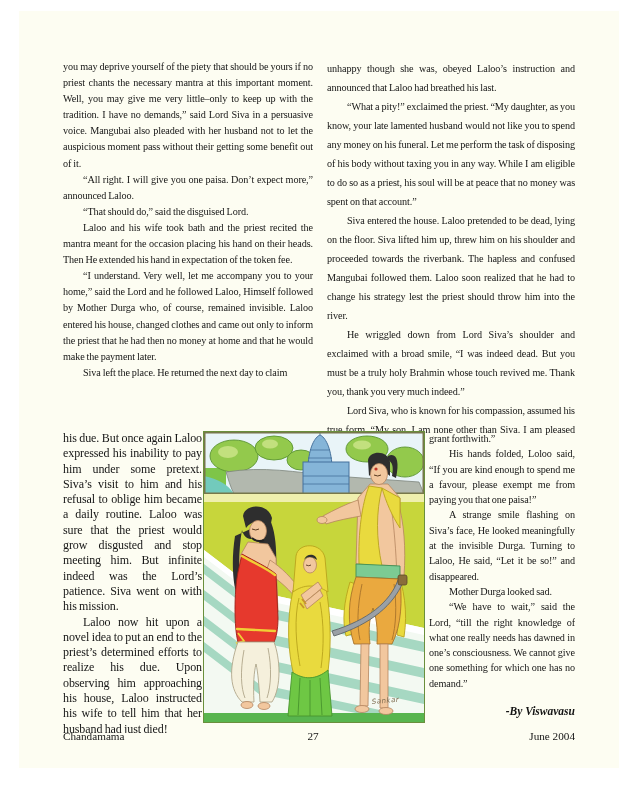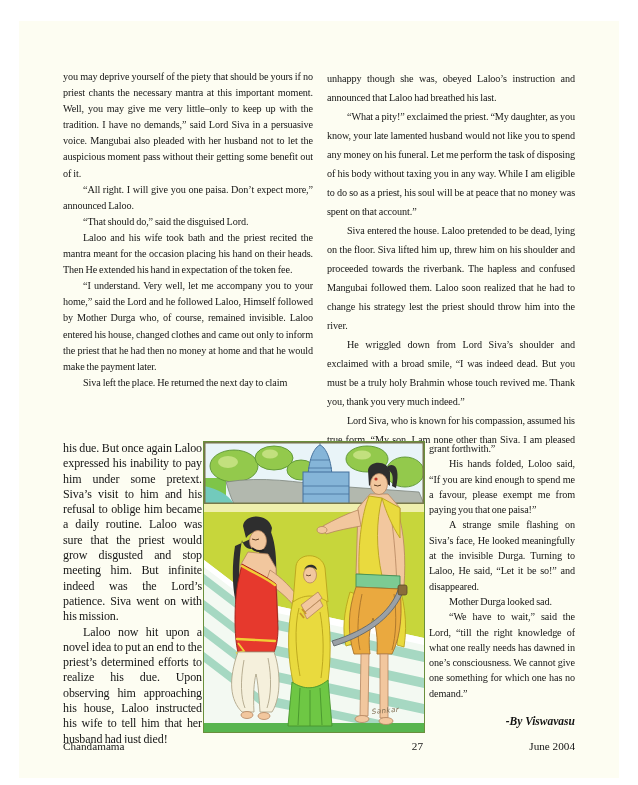--- a/index.html
+++ b/index.html
@@ -3,39 +3,39 @@
 <meta charset="utf-8">
 <style>
   html,body{margin:0;padding:0;}
   body{
     width:638px;height:785px;position:relative;overflow:hidden;
     background:#ffffff;
     font-family:"Liberation Serif","DejaVu Serif",serif;
     color:var(--text-color,#151515);
   }
   .page{
-    position:absolute;left:19px;top:21px;width:600px;height:757px;
+    position:absolute;left:19px;top:11px;width:600px;height:757px;
     background:var(--page-bg,#fdfdf2);
   }
   .tb{position:absolute;text-align:justify;hyphens:none;
       letter-spacing:-0.1px;word-spacing:-0.5px;overflow:hidden;}
   .tb p{margin:0;text-indent:0;}
   .tb p.ind{text-indent:20px;}
   #left-full  {left:44px; top:48px; width:250px; font-size:10.2px; line-height:16.1px; max-height:372px;}
   #right-full {left:308px;top:48px; width:248px; font-size:10.2px; line-height:19px;max-height:377px;}
   #left-narrow{left:44px; top:420px;width:139px; font-size:12px; line-height:15.3px; max-height:302px;}
   #right-narrow{left:410px;top:420px;width:146px;font-size:10.2px; line-height:15.3px;}
   .tb p.spread{letter-spacing:1.8px;text-align-last:justify;}
   .byline{
     position:absolute;left:410px;top:694px;width:146px;
     text-align:right;font-weight:bold;font-style:italic;font-size:11.5px;
   }
   .footer-item{position:absolute;top:719px;font-size:11.2px;}
   #footer-left{left:44px;}
-  #footer-center{left:184px;width:220px;text-align:right;}
+  #footer-center{left:184px;width:220px;text-align:center;}
   #footer-right{right:44px;}
   .illus{
     position:absolute;left:184px;top:420px;width:220px;height:290px;
     border:1px solid #6a8f3c;box-sizing:content-box;background:#fff;
   }
   
   .f-sky{fill:var(--c-sky);} .f-grass{fill:var(--c-grass);}
   .f-river{fill:var(--c-river);} .f-rock{fill:var(--c-rock);stroke:#7e857c;stroke-width:.8;}
   .f-tree{fill:var(--c-tree);stroke:var(--c-treedk);stroke-width:.9;}
   .f-treelt{fill:var(--c-treelt);}

